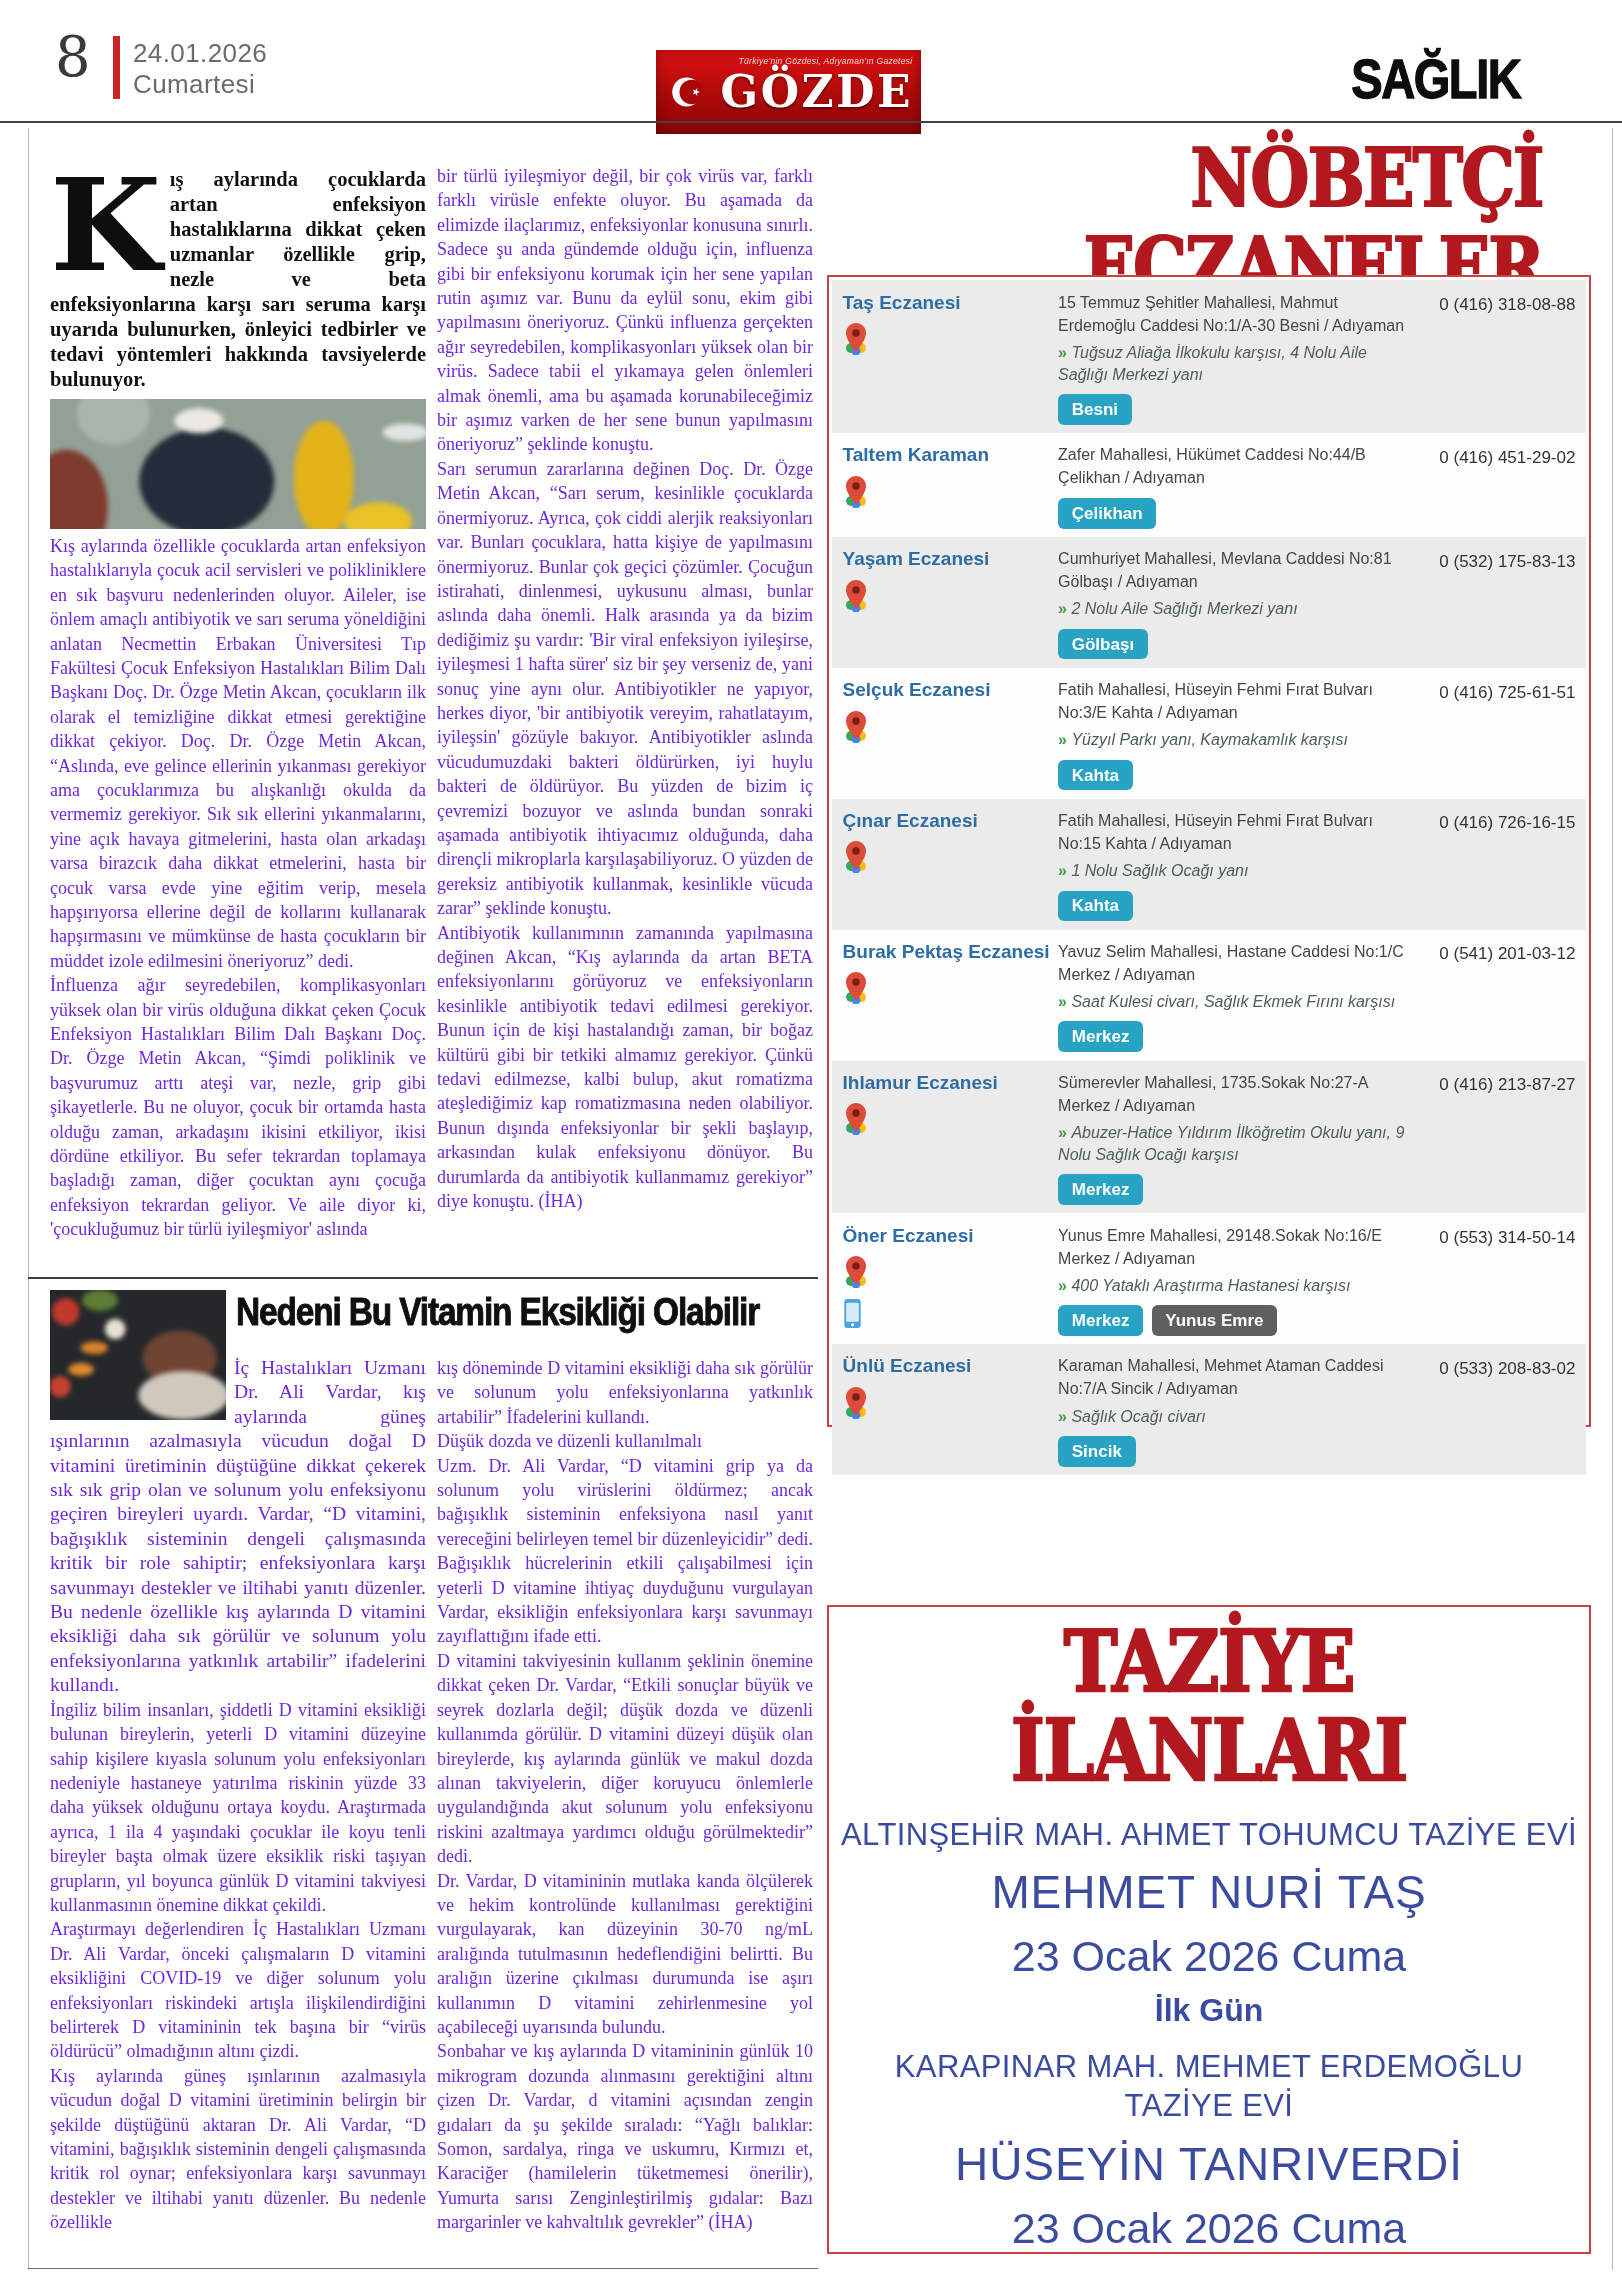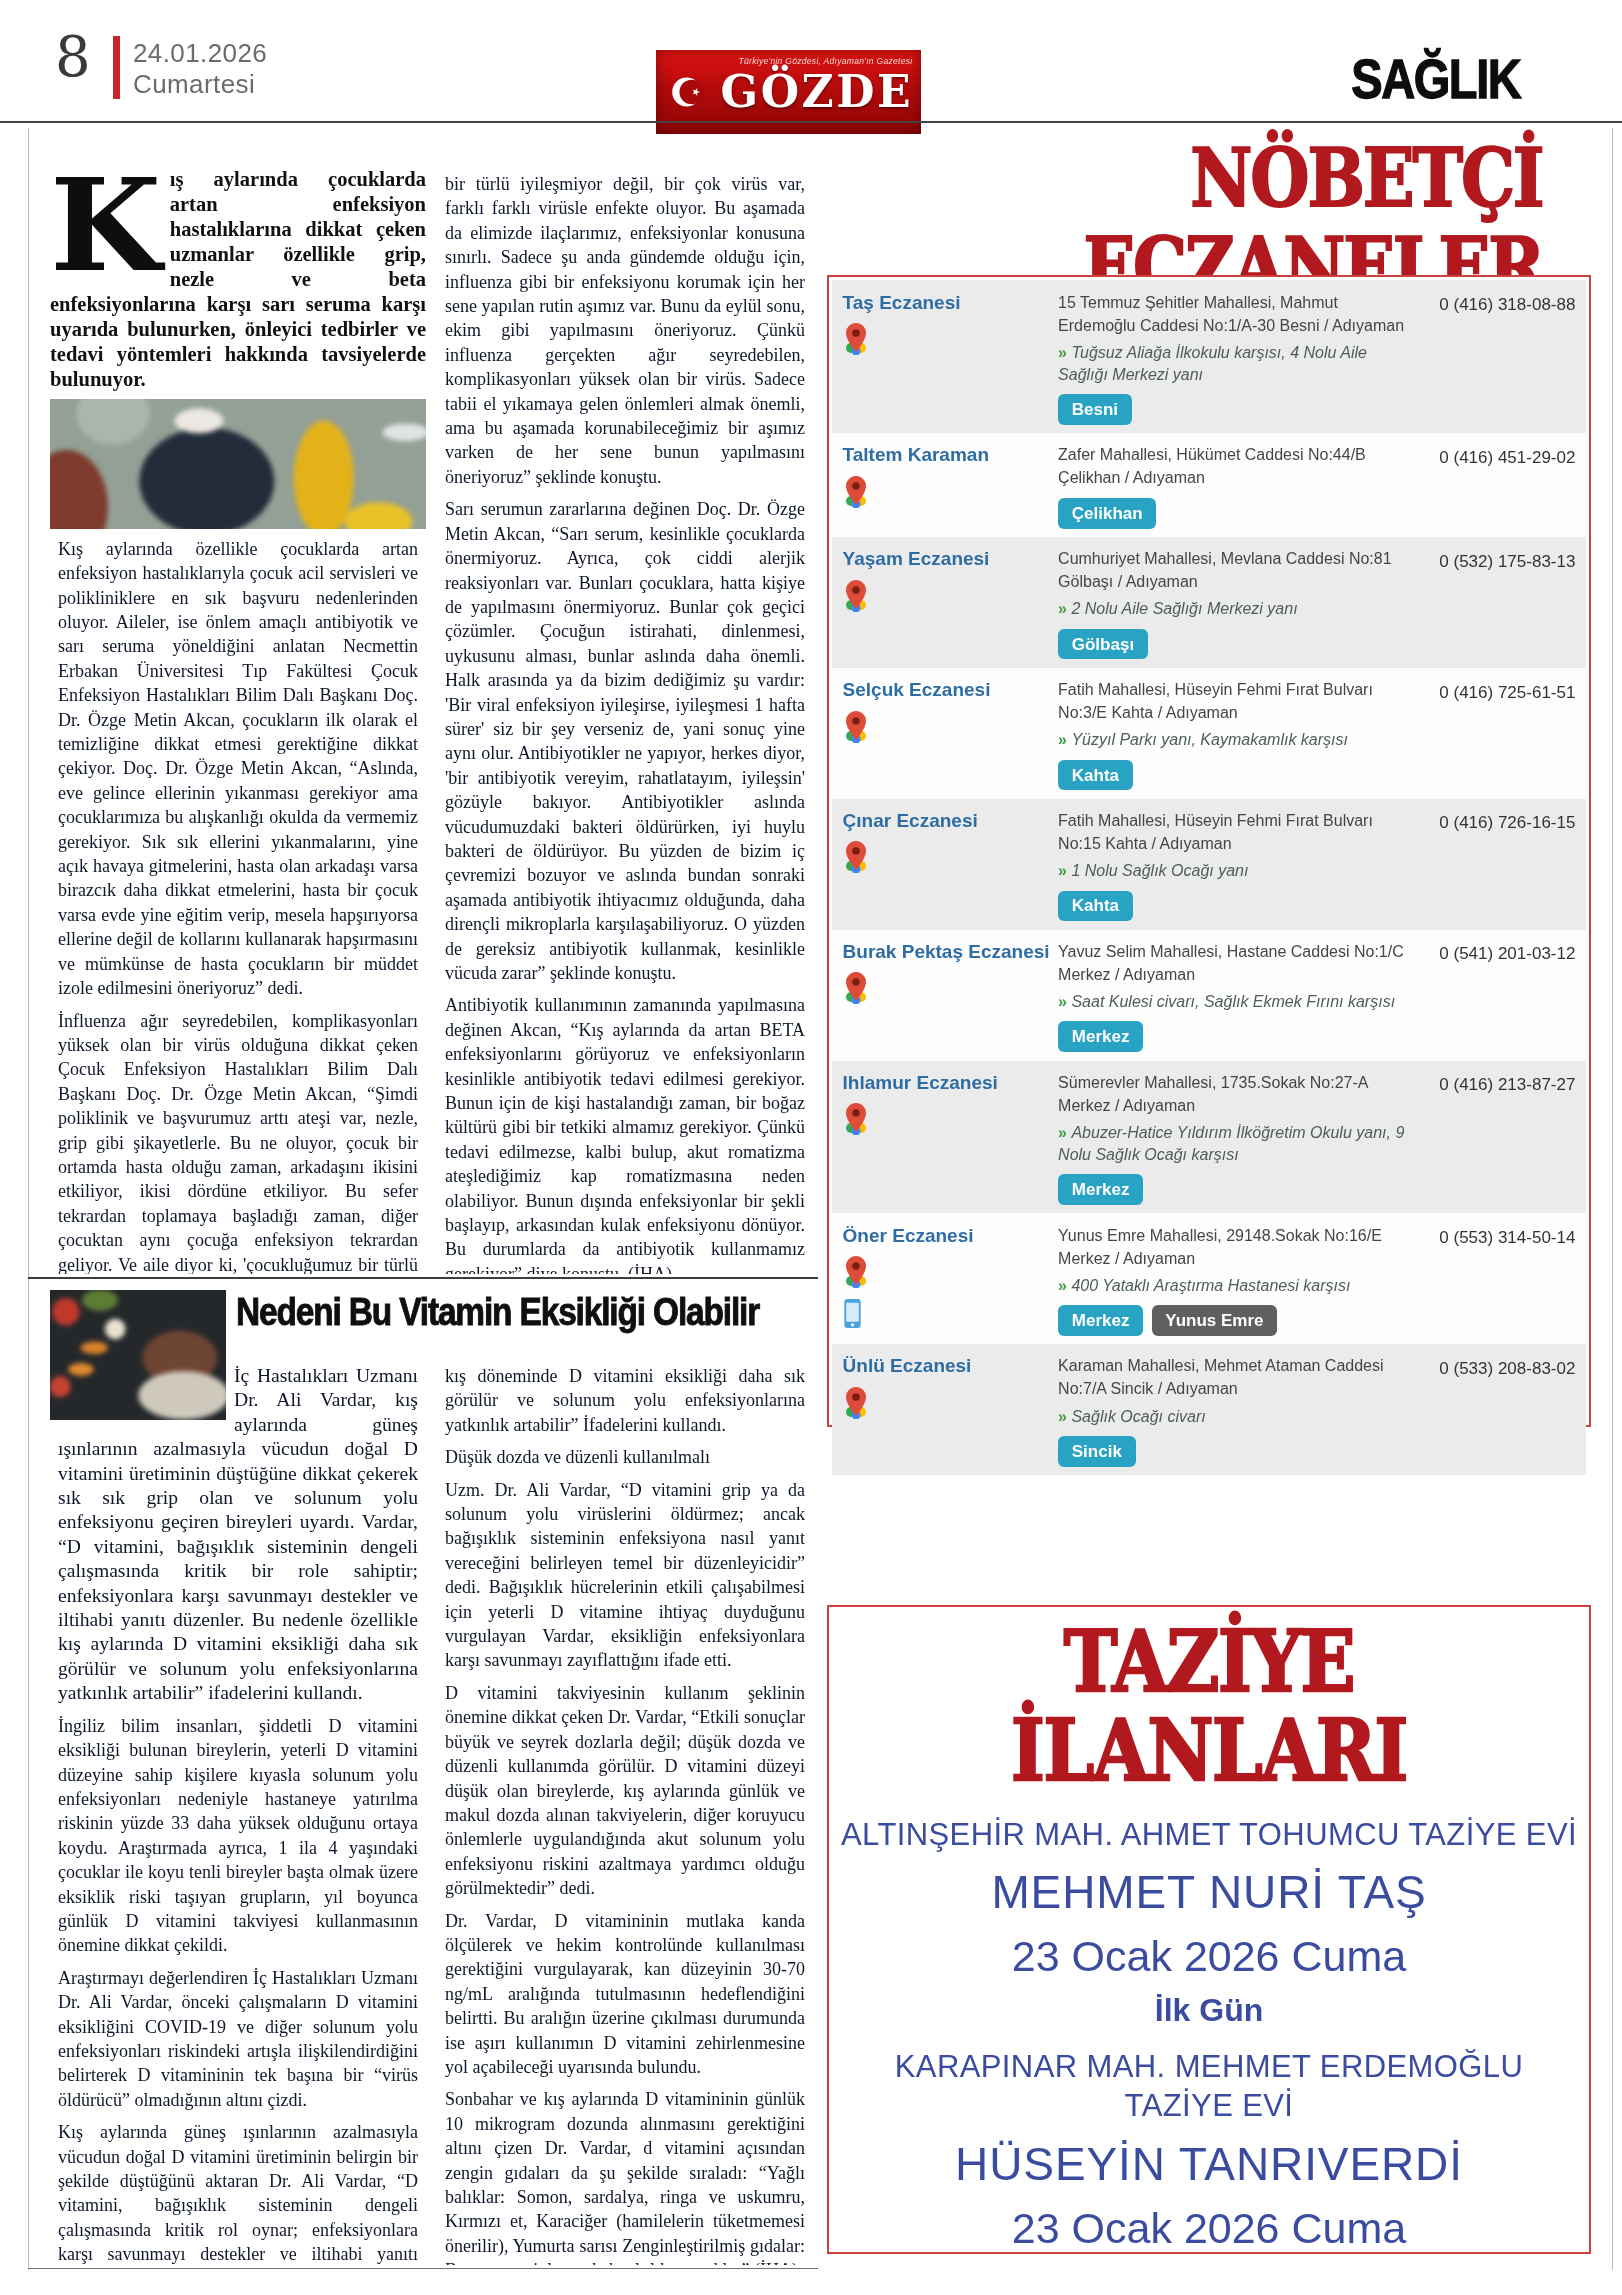--- a/index.html
+++ b/index.html
@@ -37,21 +37,21 @@
   .article2-top-rule{position:absolute;left:28px;top:1277px;width:790px;height:1.7px;background:#3c3c3c;}
 
   
   .headline{font-family:var(--sans);font-weight:800;color:#0f0f0f;white-space:nowrap;-webkit-text-stroke:0.9px #0f0f0f;}
   .a1-title{position:absolute;left:47px;top:126px;}
   .a1-title span{display:inline-block;font-size:30px;letter-spacing:-1px;transform:scaleX(.93);transform-origin:left center;}
   .a2-title{position:absolute;left:236px;top:1291px;}
   .a2-title span{display:inline-block;font-size:38px;letter-spacing:-1.3px;transform:scaleX(.88);transform-origin:left center;}
 
   .col{position:absolute;width:376px;overflow:hidden;text-align:justify;}
-  .col p{font:400 18px/24.4px var(--serif);color:#0f172a;margin:8px;}
+  .col p{font:400 18px/24.4px var(--serif);color:#6d28d9;margin:0;}
   .a1-col1{left:50px;top:167px;height:1107px;}
   .a1-col2{left:437px;top:164px;height:1110px;}
   .a2-col1{left:50px;top:1356px;height:909px;}
   .a2-col2{left:437px;top:1356px;height:909px;}
 
   .intro-bold{font:700 20.5px/25px var(--serif);color:#111;text-align:justify;}
   .a2-col1 .intro-bold{font-size:19.6px;}
   .dropcap{float:left;font:900 128px/0.78 var(--slab);color:#0e0e0e;margin:8.5px 8.5px 0 0;}
   .subhead{font-weight:400;}
 

